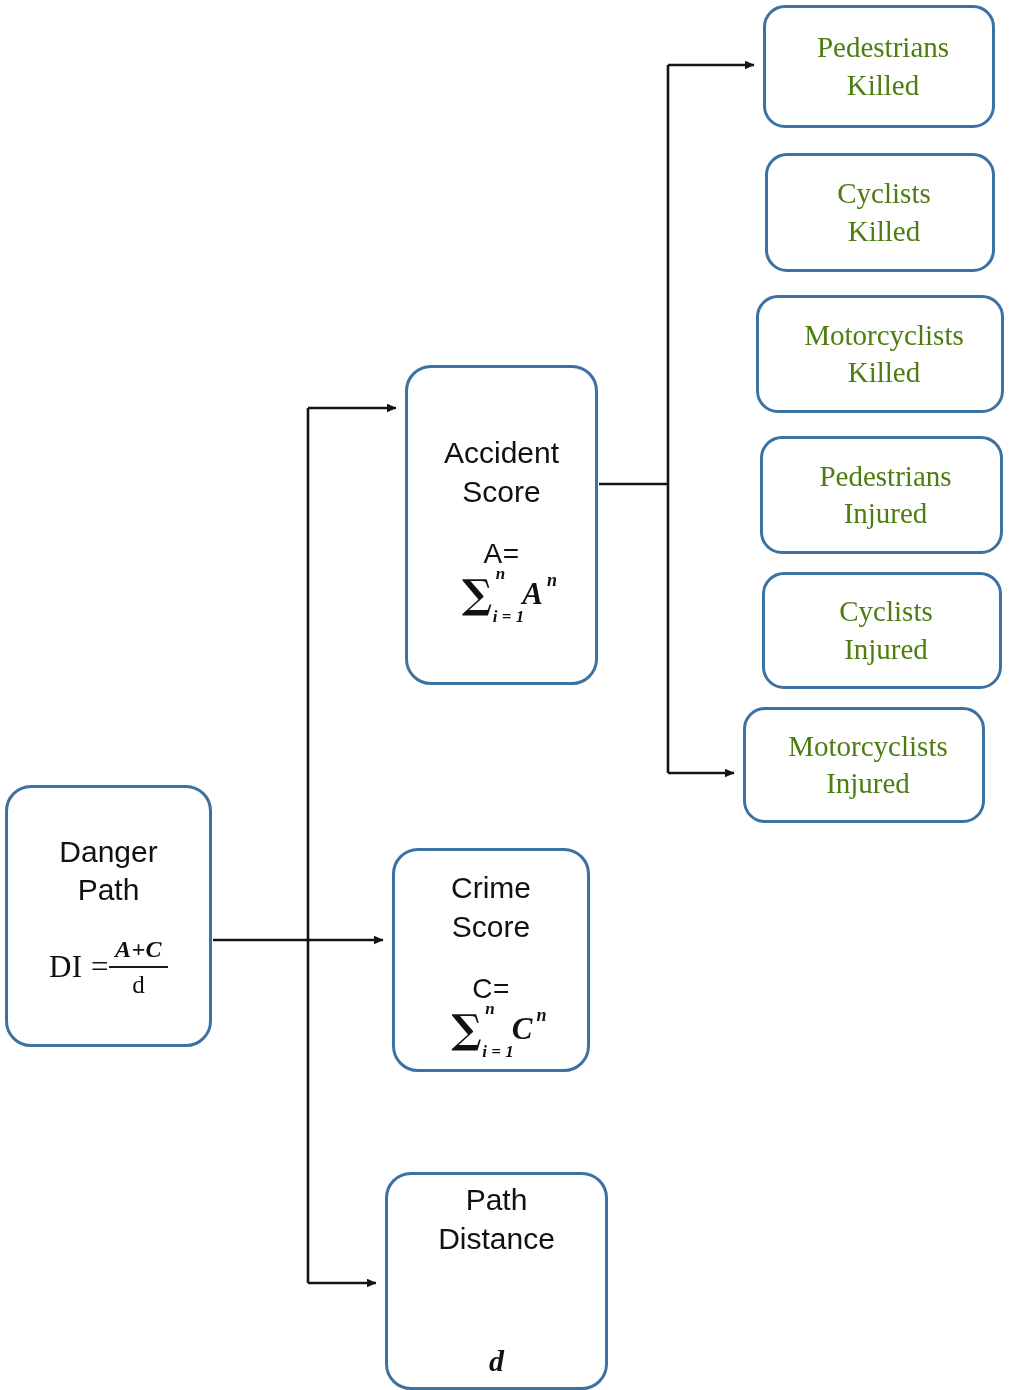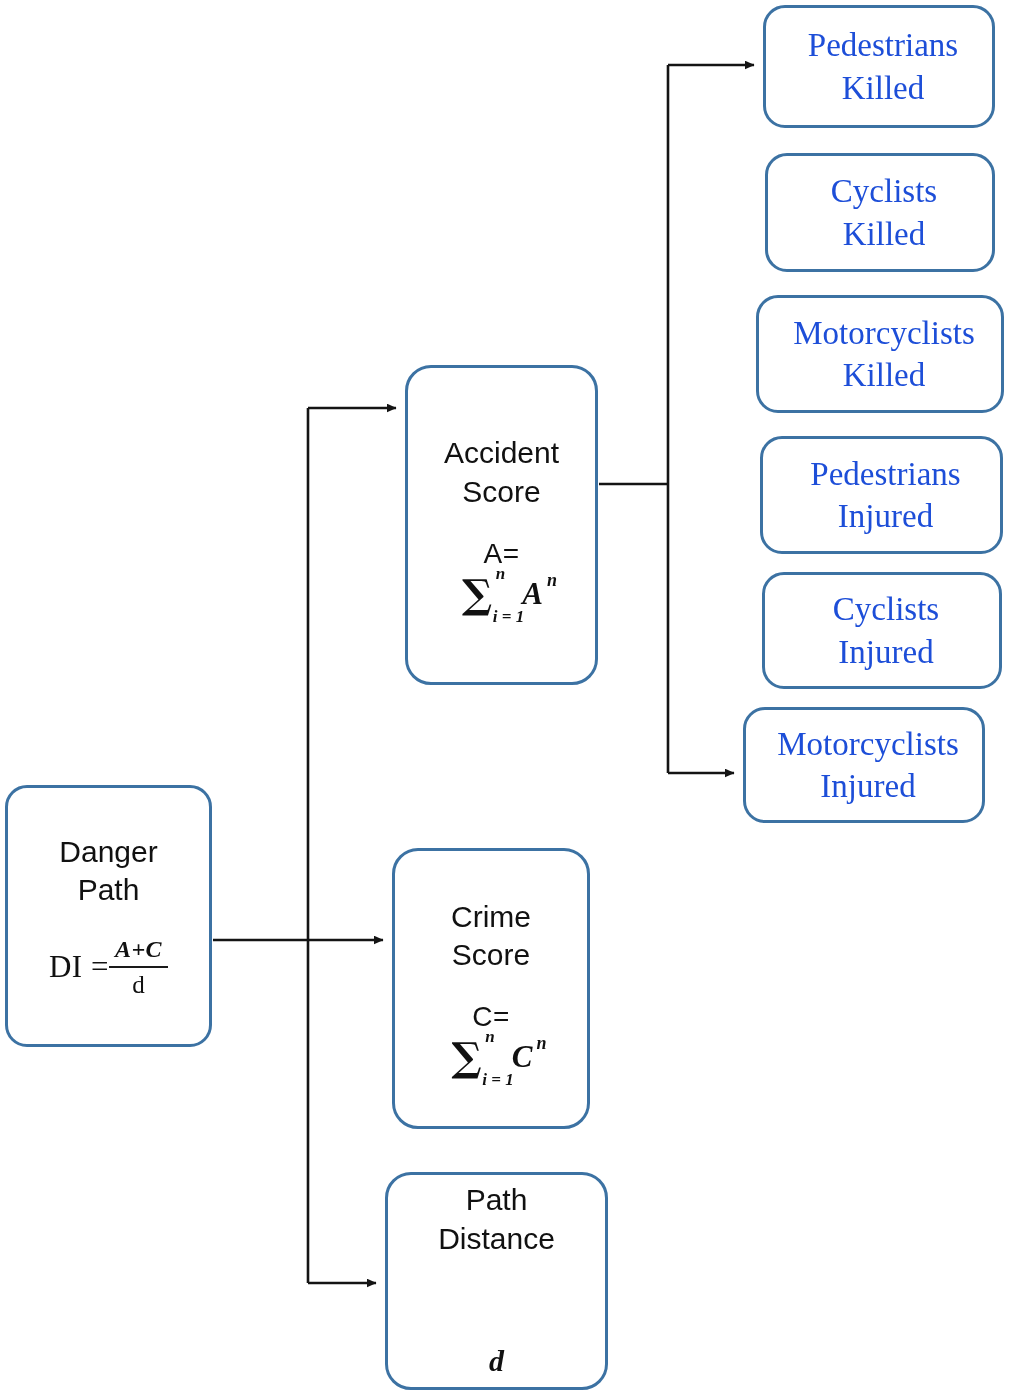--- a/index.html
+++ b/index.html
@@ -35,24 +35,24 @@
     background: #ffffff;
     display: flex;
     flex-direction: column;
     align-items: center;
     justify-content: center;
     text-align: center;
     line-height: 1.28;
   }
   .node.leaf {
     font-family: "Liberation Serif", serif;
-    font-size: 33px;
+    font-size: 29px;
     border-radius: 22px;
     border-width: 3px;
-    color: #1d4ed8;
+    color: #4d7c0f;
     padding-left: 8px;
   }
   .node.leaf .line { display: block; }
   .node.branch {
     font-family: "Liberation Sans", sans-serif;
     font-size: 30px;
     color: #111111;
   }
   .title-block {
     display: block;
@@ -196,21 +196,21 @@
       <path d="M668,65 L668,773" stroke="#141414" stroke-width="2.6" fill="none"></path>
     </g>
     <g>
       <path d="M668,65 L754,65" stroke="#141414" stroke-width="2.6" fill="none" marker-end="url(#arrow)"></path>
     </g>
     <g>
       <path d="M668,773 L734,773" stroke="#141414" stroke-width="2.6" fill="none" marker-end="url(#arrow)"></path>
     </g>
   </svg>
 
-  <div class="node branch" style="left:5px; top:785px; width:207px; height:262px;border-radius:22px;">
+  <div class="node branch" style="left:5px; top:785px; width:207px; height:262px;">
     <div class="title-block">
       <span class="line">Danger</span>
       <span class="line">Path</span>
     </div>
     <div class="formula">
       <span class="frac-eq">
         <span class="lhs">DI =</span>
         <span class="frac">
           <span class="num">A+C</span>
           <span class="bar"></span>
@@ -234,21 +234,21 @@
           <span class="sub">i = 1</span>
         </span>
         <span class="term">
           <span>A</span>
           <span class="sup">n</span>
         </span>
       </span>
     </div>
   </div>
 
-  <div class="node branch" style="left:392px; top:848px; width:198px; height:281px;">
+  <div class="node branch" style="left:392px; top:848px; width:198px; height:224px;">
     <div class="title-block">
       <span class="line">Crime</span>
       <span class="line">Score</span>
     </div>
     <div class="formula">
       <span class="lead">C=</span>
       <span class="sumexpr">
         <span class="sigma">
           <span>∑</span>
           <span class="sup">n</span>

